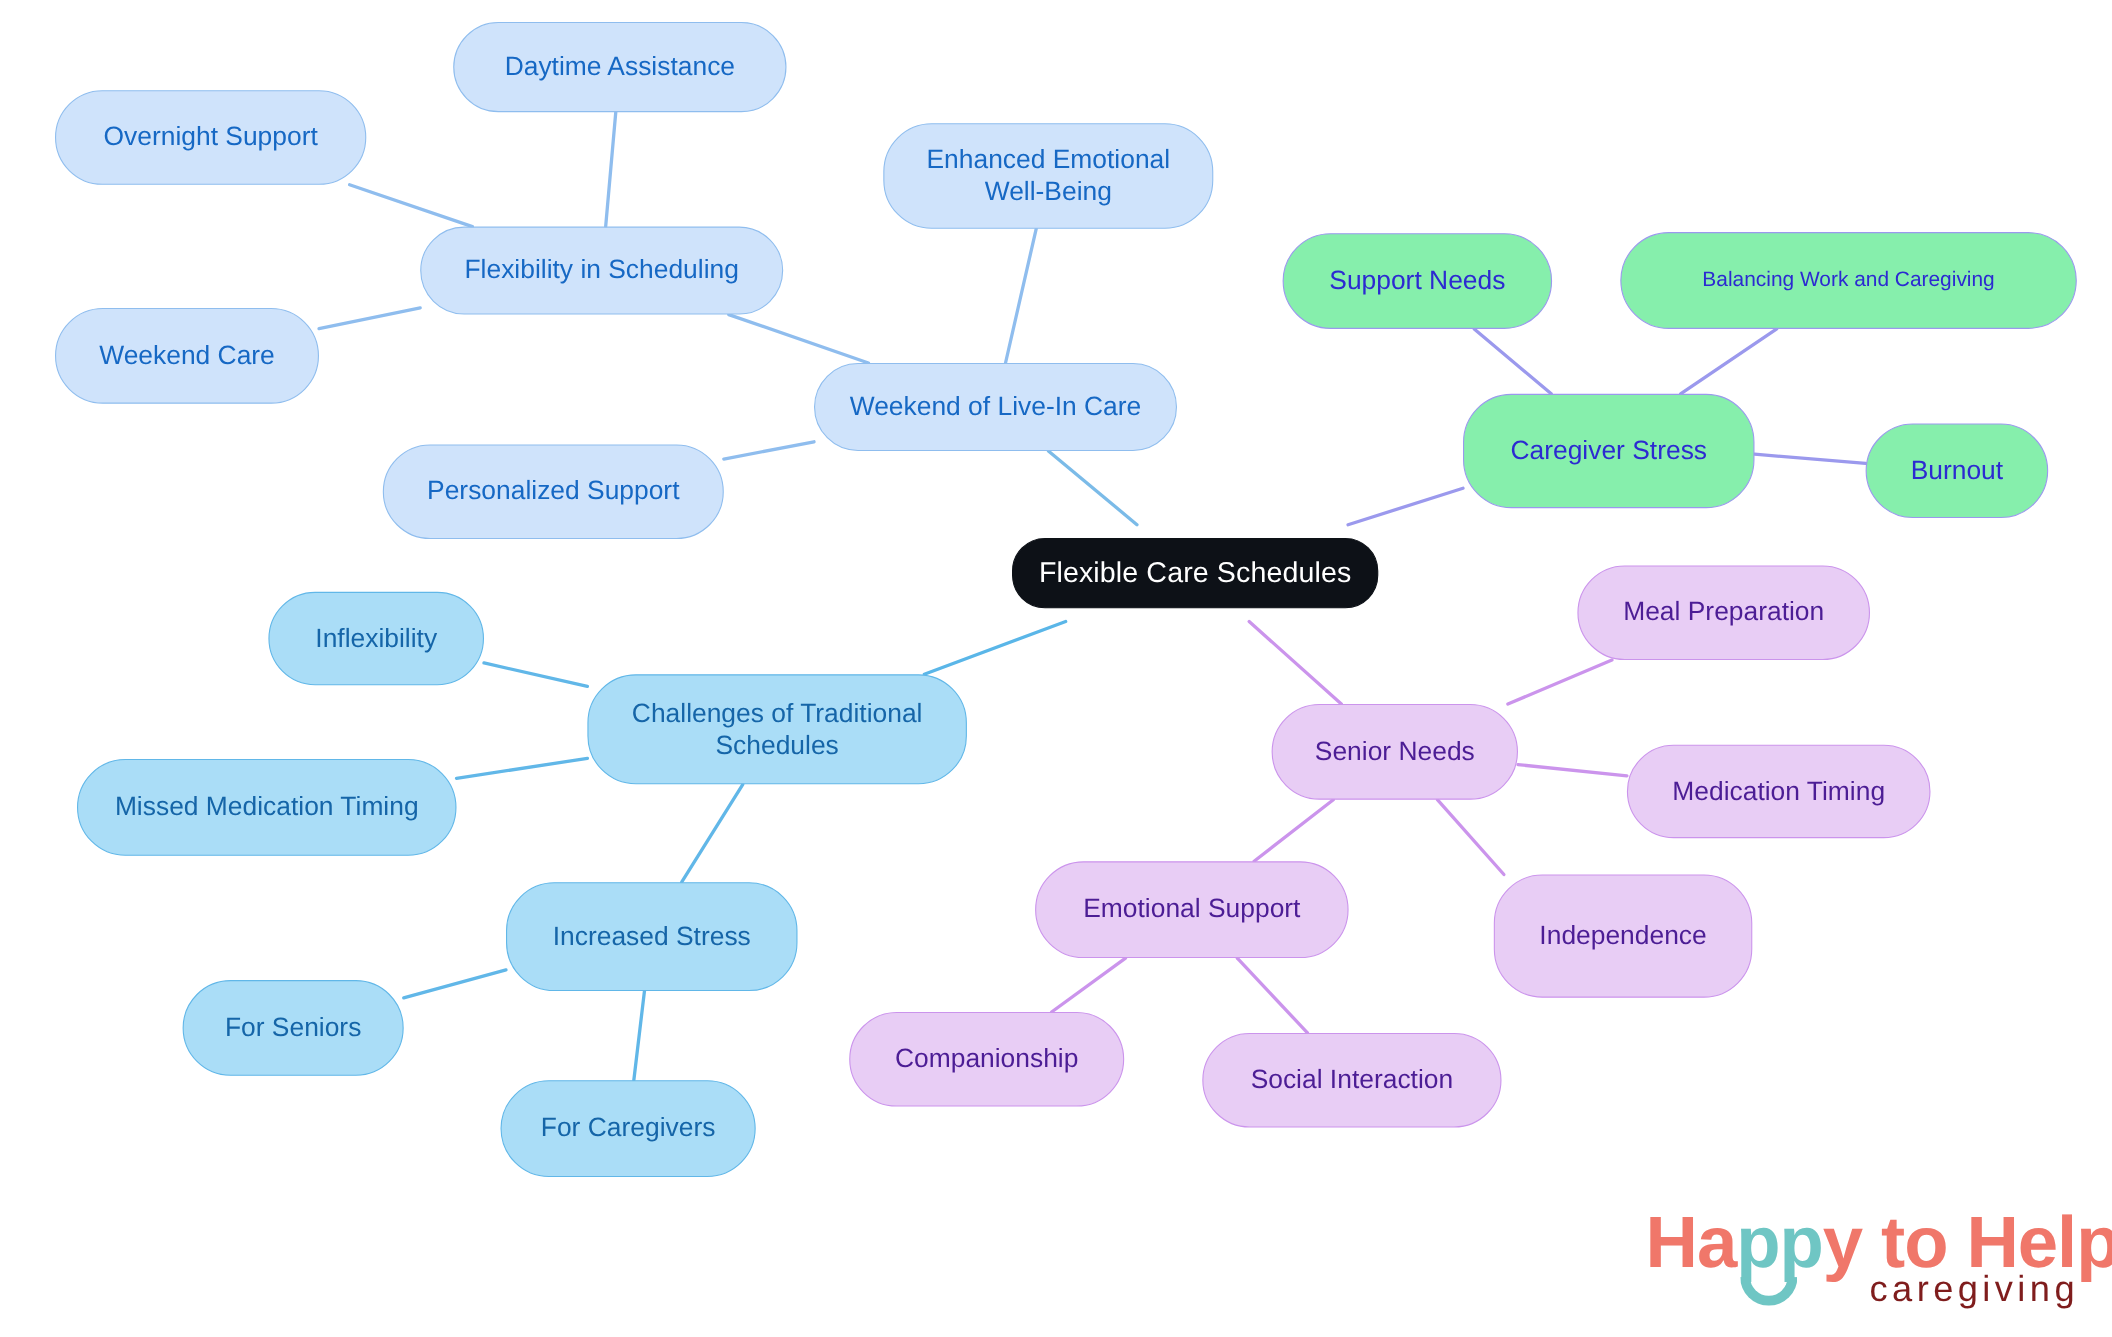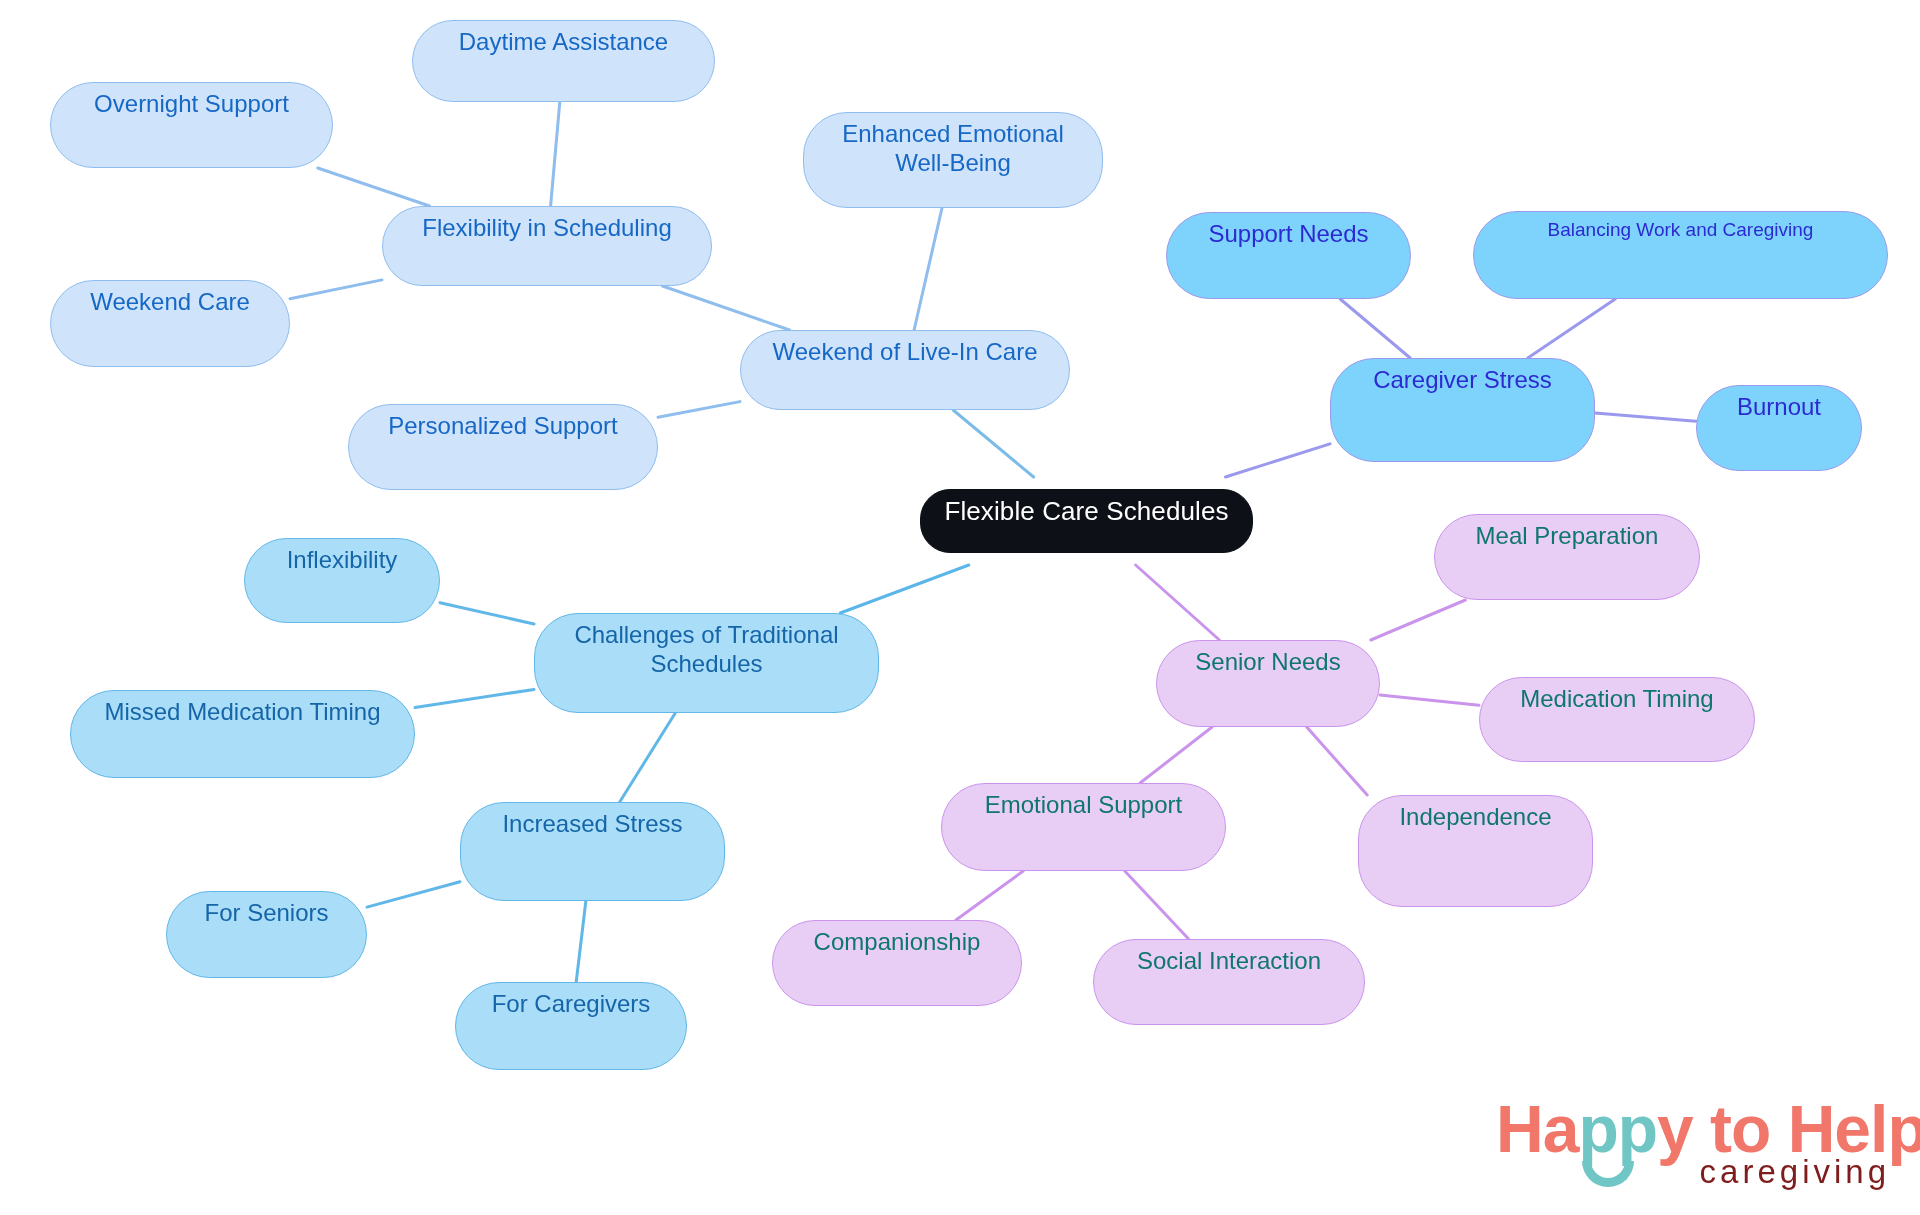--- a/index.html
+++ b/index.html
@@ -23,20 +23,21 @@
     left: 0;
     top: 0;
     width: 1920px;
     height: 1215px;
     pointer-events: none;
   }
   .node {
     position: absolute;
     box-sizing: border-box;
     display: flex;
+    align-items: center;
     justify-content: center;
     text-align: center;
     border-radius: 44px;
     border-width: 1.5px;
     border-style: solid;
     line-height: 1.22;
     padding: 6px 16px;
     white-space: pre-line;
   }
   .node.root {
@@ -51,28 +52,28 @@
     background: #aaddf7;
     border-color: #61b7e8;
     color: #1565a8;
   }
   .node.blue-light {
     background: #cfe3fb;
     border-color: #8fbdee;
     color: #1668c4;
   }
   .node.purple {
-    background: #7dd3fc;
+    background: #86efac;
     border-color: #9b99ed;
     color: #2c2ad1;
   }
   .node.magenta {
     background: #e8cdf5;
     border-color: #cb94ec;
-    color: #0f766e;
+    color: #4c1d95;
   }
 
   
   #logo {
     position: absolute;
     right: 24px;
     bottom: 14px;
     width: 400px;
     height: 110px;
   }

